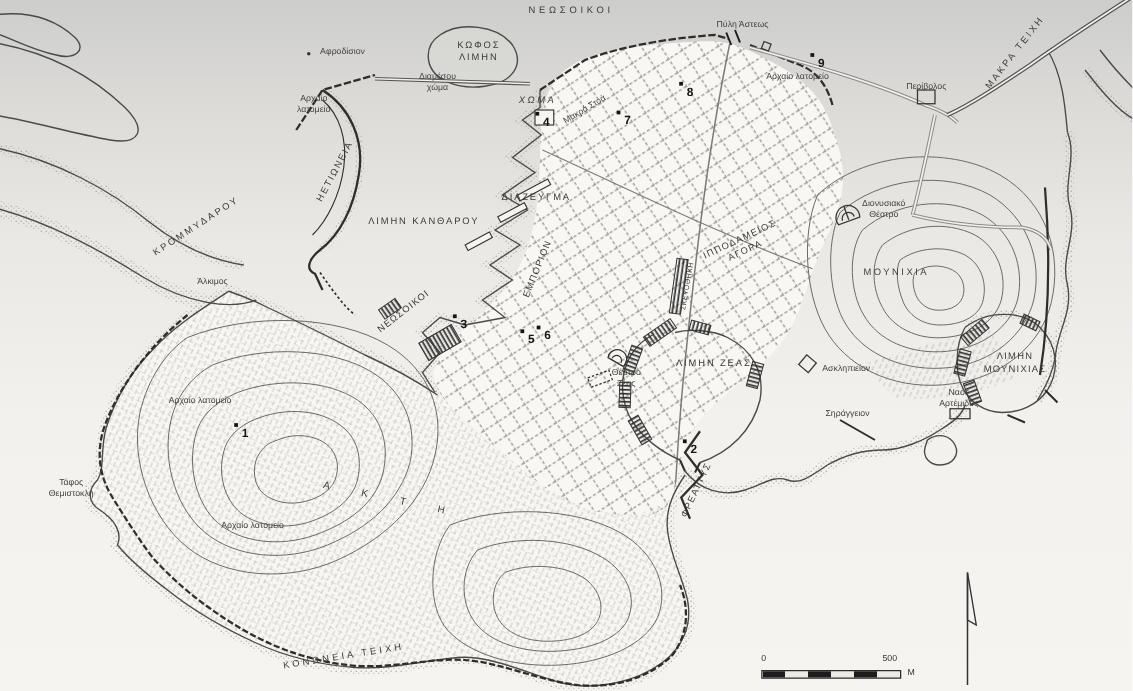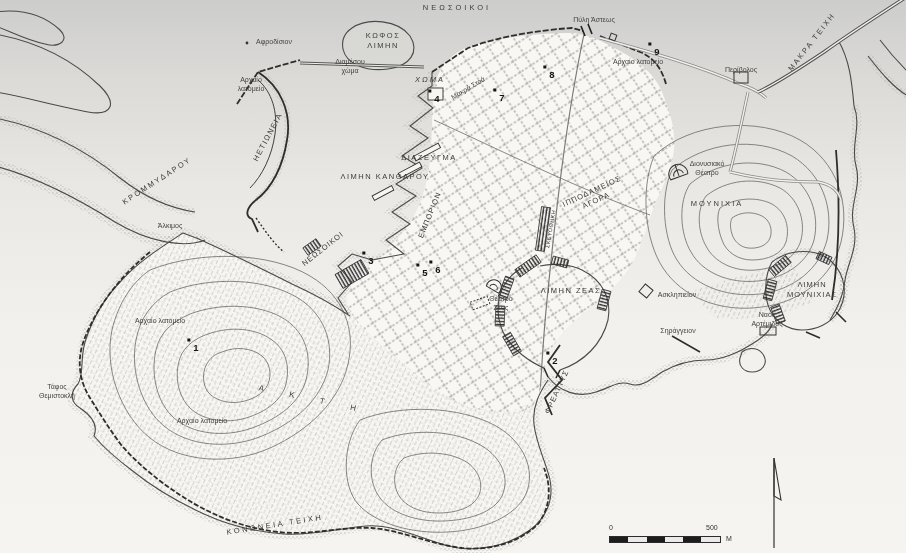--- a/index.html
+++ b/index.html
@@ -241,38 +241,38 @@
       </div>
       <div class="lbl region" style="left: 812px; top: 42px; transform: translate(-50%, -50%) rotate(-52deg); letter-spacing: 2px;">
         <div>ΜΑΚΡΑ ΤΕΙΧΗ</div>
       </div>
       <div class="lbl region" style="left: 268px; top: 137px; transform: translate(-50%, -50%) rotate(-62deg); letter-spacing: 1.5px;">
         <div>ΗΕΤΙΩΝΕΙΑ</div>
       </div>
       <div class="lbl region" style="left: 157px; top: 181px; transform: translate(-50%, -50%) rotate(-33deg); letter-spacing: 2px;">
         <div>ΚΡΟΜΜΥΔΑΡΟΥ</div>
       </div>
-      <div class="lbl region" style="left: 339px; top: 177px; transform: translate(-50%, -50%); letter-spacing: 1.5px; margin-left: 46px;">
+      <div class="lbl region" style="left: 339px; top: 177px; transform: translate(-50%, -50%); letter-spacing: 1.5px;">
         <div>ΛΙΜΗΝ ΚΑΝΘΑΡΟΥ</div>
       </div>
       <div class="lbl region" style="left: 429px; top: 158px; transform: translate(-50%, -50%); letter-spacing: 1.5px;">
         <div>ΔΙΑΖΕΥΓΜΑ</div>
       </div>
       <div class="lbl region" style="left: 430px; top: 215px; transform: translate(-50%, -50%) rotate(-68deg); letter-spacing: 1px;">
         <div>ΕΜΠΟΡΙΟΝ</div>
       </div>
       <div class="lbl place" style="left: 707px; top: 168px; transform: translate(-50%, -50%);">
         <div>Διονυσιακό</div>
         <div>Θέατρο</div>
       </div>
       <div class="lbl region" style="left: 594px; top: 196px; transform: translate(-50%, -50%) rotate(-25deg); letter-spacing: 1px;">
         <div>ΙΠΠΟΔΑΜΕΙΟΣ</div>
         <div>ΑΓΟΡΑ</div>
       </div>
-      <div class="lbl region" style="left: 717px; top: 204px; transform: translate(-50%, -50%); letter-spacing: 2px;">
+      <div class="lbl region" style="left: 717px; top: 218px; transform: translate(-50%, -50%); letter-spacing: 2px;">
         <div>ΜΟΥΝΙΧΙΑ</div>
       </div>
       <div class="lbl place" style="left: 170px; top: 226px; transform: translate(-50%, -50%);">
         <div>Άλκιμος</div>
       </div>
       <div class="lbl region" style="left: 323px; top: 249px; transform: translate(-50%, -50%) rotate(-38deg); letter-spacing: 1px;">
         <div>ΝΕΩΣΟΙΚΟΙ</div>
       </div>
       <div class="lbl region" style="left: 551px; top: 229px; transform: translate(-50%, -50%) rotate(-80deg); letter-spacing: 0.5px; font-size: 5.5px;">
         <div>ΣΚΕΥΟΘΗΚΗ</div>

